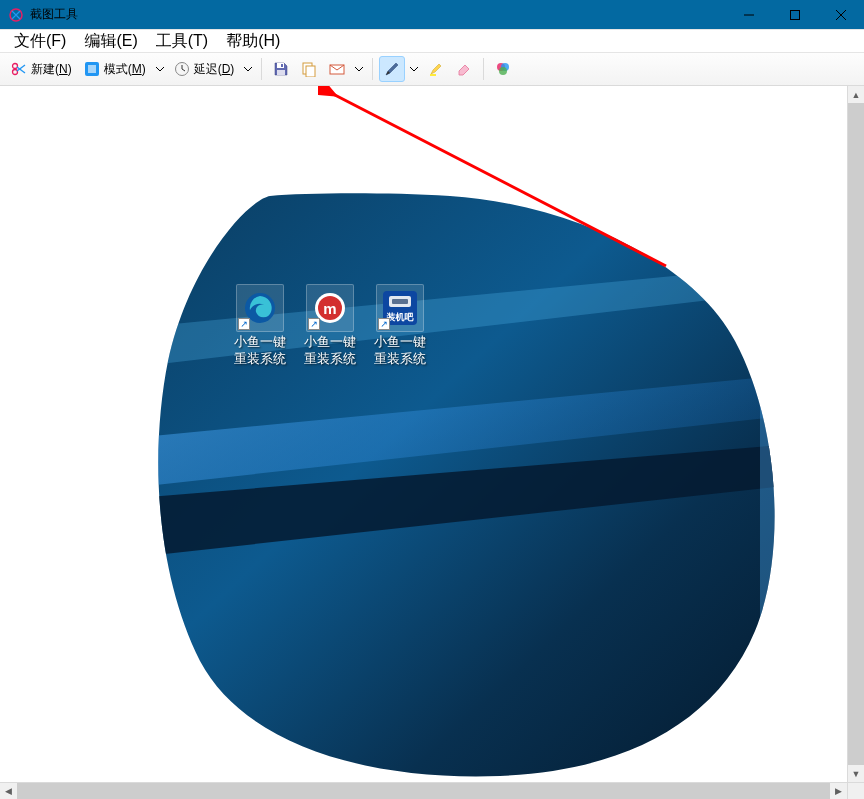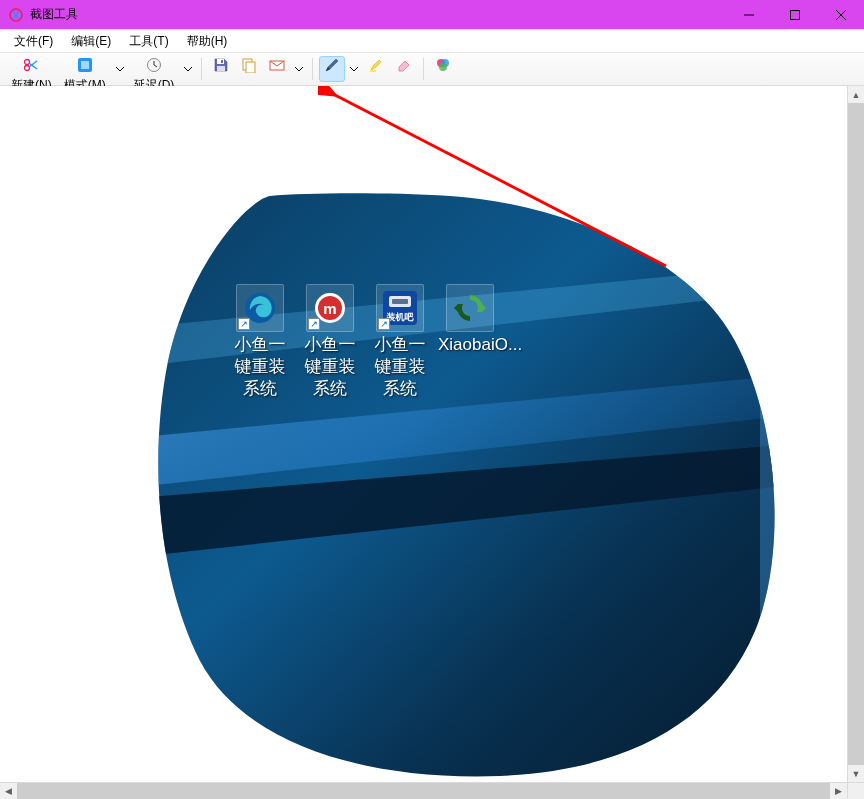--- a/index.html
+++ b/index.html
@@ -7,21 +7,21 @@
       font-family: "Microsoft YaHei", "SimSun", sans-serif;
       font-size: 12px;
       background: #fff;
       width: 864px;
       height: 799px;
       overflow: hidden;
       position: relative;
     }
     .titlebar {
       height: 30px;
-      background: #d946ef;
+      background: #0369a1;
       border-bottom: 1px solid #e5e5e5;
       display: flex;
       align-items: center;
       padding: 0 0 0 8px;
     }
     .titlebar .app-icon {
       width: 16px; height: 16px;
       margin-right: 6px;
       display: flex; align-items: center; justify-content: center;
     }
@@ -37,21 +37,21 @@
       height: 22px;
       display: flex;
       align-items: center;
       padding: 0 6px;
       gap: 2px;
       background: #fff;
     }
     .menu-item {
       padding: 2px 8px;
       cursor: pointer;
-      font-size: 12px;
+      font-size: 16px;
     }
 
     .toolbar {
       height: 34px;
       border-top: 1px solid #e5e5e5;
       border-bottom: 1px solid #dadada;
       background: linear-gradient(#fdfdfd, #f3f3f3);
       display: flex;
       align-items: center;
       padding: 0 6px;
@@ -60,21 +60,20 @@
     .tool-btn {
       height: 26px;
       padding: 0 4px;
       display: flex;
       align-items: center;
       gap: 4px;
       border: 1px solid transparent;
       border-radius: 3px;
       cursor: pointer;
       font-size: 12px;
-      flex-direction: column;
     }
     .tool-btn .ico { width: 16px; height: 16px; display:flex; align-items:center; justify-content:center; }
     .tool-btn .lbl { white-space: nowrap; }
     .tool-btn.selected { background: #cce8ff; border-color: #99d1ff; }
     .tool-dropdown {
       width: 14px; height: 26px;
       display: flex; align-items: center; justify-content: center;
       cursor: pointer;
       border: 1px solid transparent;
       border-radius: 3px;
@@ -134,21 +133,21 @@
       left: 1px; bottom: 1px;
       width: 12px; height: 12px;
       background: #fff;
       border: 1px solid #888;
       display: flex; align-items: center; justify-content: center;
       font-size: 9px;
       color: #0066cc;
     }
     .dicon .lbl {
       color: #fff;
-      font-size: 17px;
+      font-size: 13px;
       text-align: center;
       text-shadow: 1px 1px 2px rgba(0,0,0,0.8);
       line-height: 1.3;
       width: 64px;
     }
 
     .scrollbar-h {
       position: absolute;
       left: 0; bottom: 0;
       width: 100%; height: 17px;
@@ -401,31 +400,20 @@
         <svg width="40" height="40" viewBox="0 0 40 40">
           <rect x="3" y="3" width="34" height="34" rx="4" fill="#0d47a1"></rect>
           <rect x="9" y="8" width="22" height="11" rx="2" fill="#e3e8f0"></rect>
           <rect x="12" y="11" width="16" height="5" rx="1" fill="#5a7090"></rect>
           <text x="20" y="32" text-anchor="middle" fill="#fff" font-size="9" font-weight="bold">装机吧</text>
         </svg>
         <div class="shortcut">↗</div>
       </div>
       <div class="lbl">小鱼一键重装系统</div>
     </div>
-    <div class="dicon">
-      <div class="ibox">
-        <svg width="36" height="36" viewBox="0 0 36 36">
-          <path d="M 18 5 A 13 13 0 0 1 30 22 L 25 22 A 8 8 0 0 0 18 10 Z" fill="#4caf50"></path>
-          <path d="M 18 31 A 13 13 0 0 1 6 14 L 11 14 A 8 8 0 0 0 18 26 Z" fill="#185a1a"></path>
-          <path d="M 30 22 L 34 18 L 30 14 Z" fill="#4caf50"></path>
-          <path d="M 6 14 L 2 18 L 6 22 Z" fill="#185a1a"></path>
-        </svg>
-      </div>
-      <div class="lbl">XiaobaiO...</div>
-    </div>
   </div>
 
   <svg class="arrow-annotation" width="360" height="200">
     <defs>
       <marker id="arrowhead" markerWidth="12" markerHeight="10" refX="2" refY="5" orient="auto">
         <path d="M 12 0 L 0 5 L 12 10 L 8 5 Z" fill="#ff0000"></path>
       </marker>
     </defs>
     <line x1="348" y1="180" x2="15" y2="8" stroke="#ff0000" stroke-width="3" marker-end="url(#arrowhead)"></line>
   </svg>

